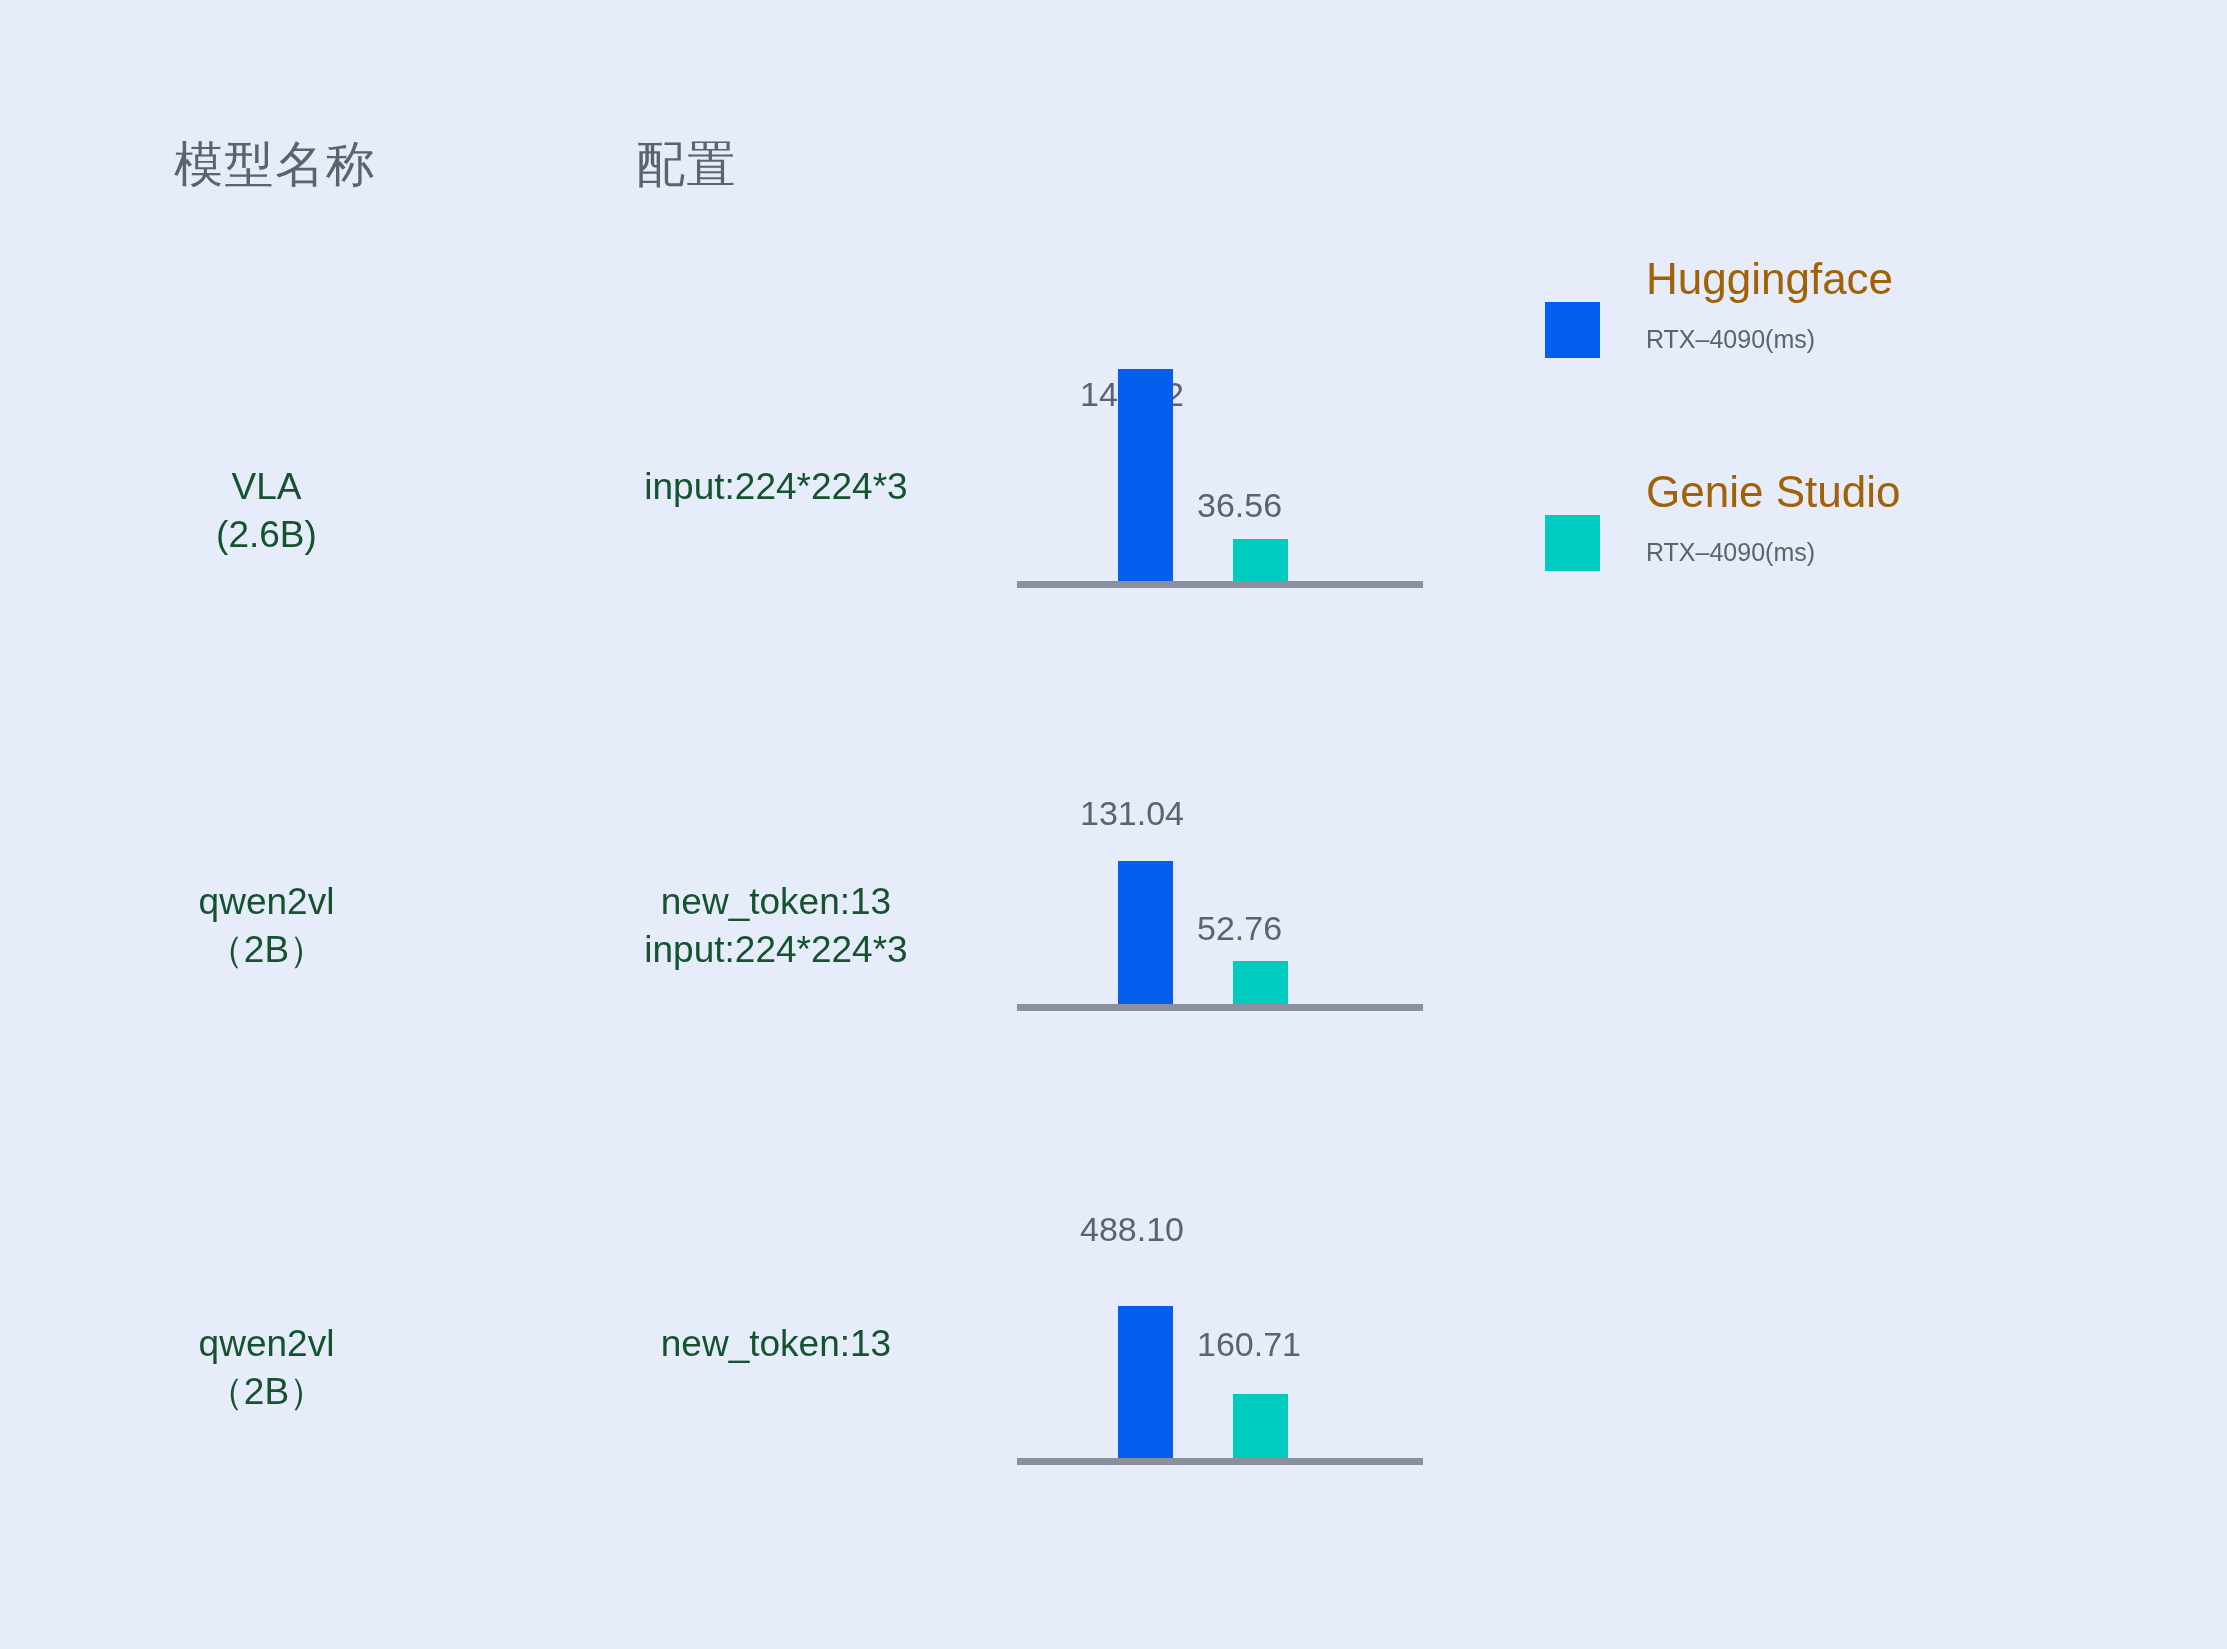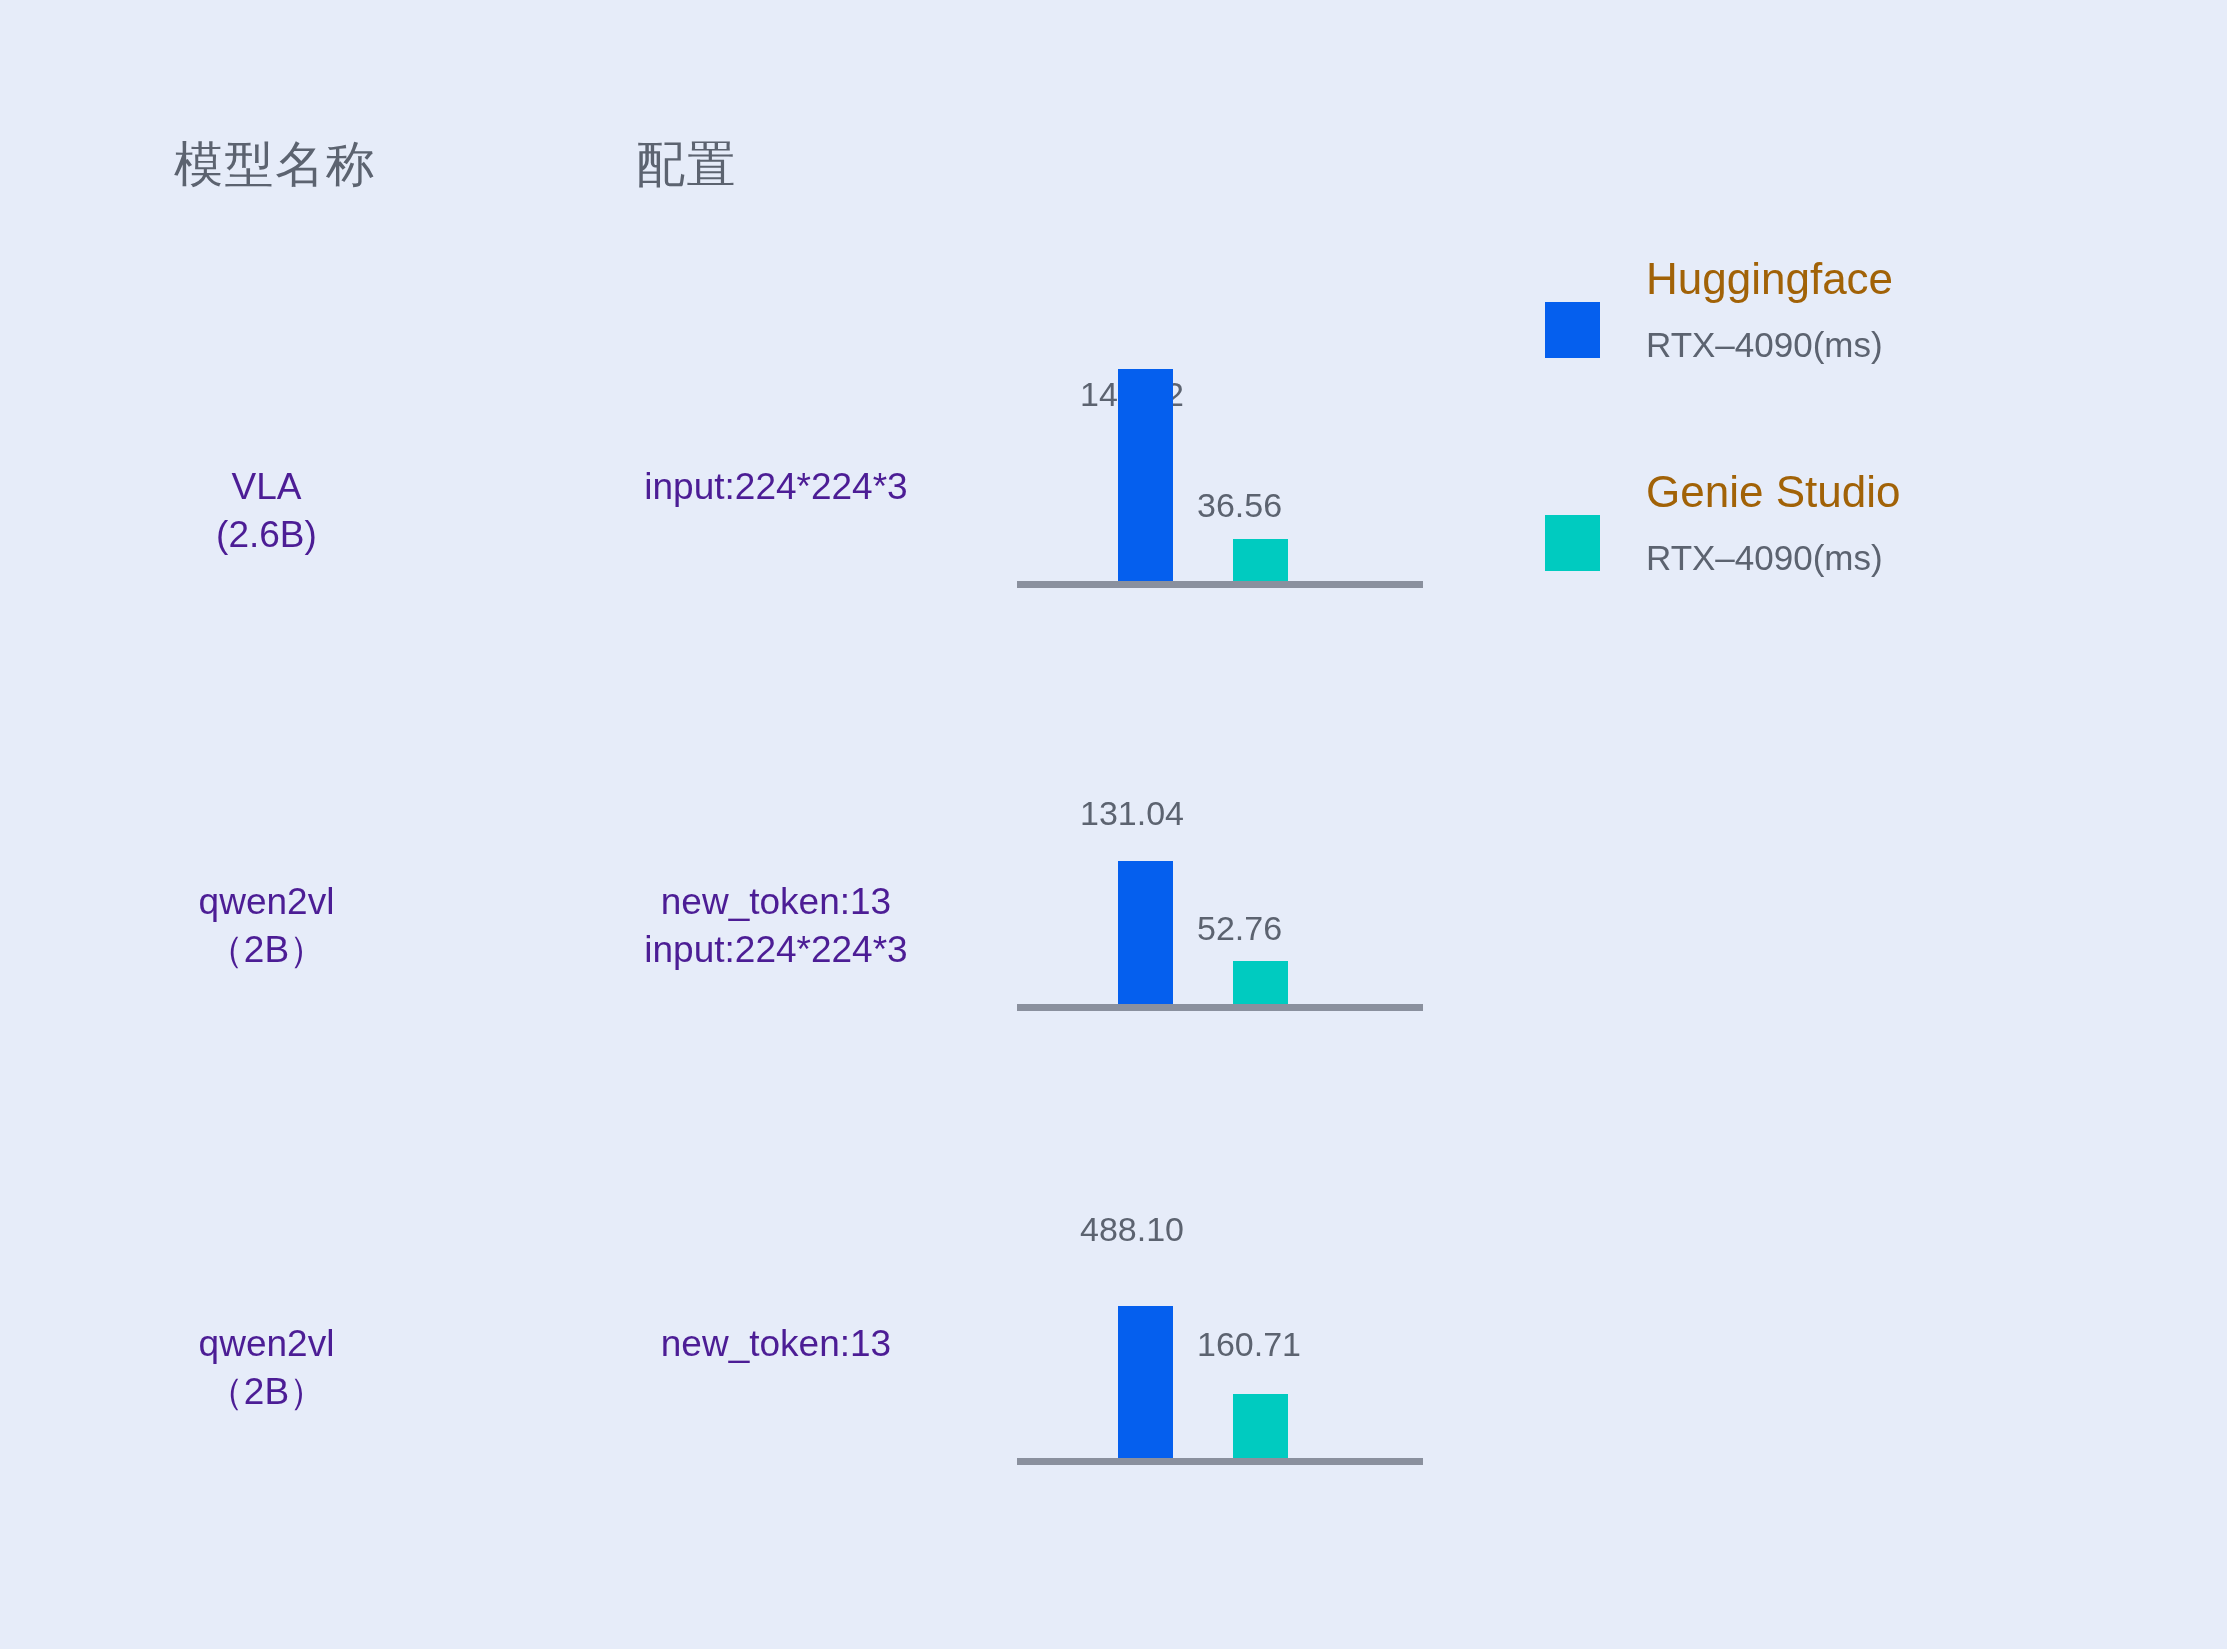--- a/index.html
+++ b/index.html
@@ -41,21 +41,21 @@
     position: absolute;
     left: 0;
     width: 2227px;
   }
   #row-0 { top: 259px;  height: 337px; }
   #row-1 { top: 682px;  height: 337px; }
   #row-2 { top: 1097px; height: 376px; }
 
   .cell-model, .cell-config {
     position: absolute;
-    color: #4c1d95;
+    color: #14532d;
     font-size: 37px;
     font-weight: 400;
     line-height: 1.30;
     text-align: center;
     white-space: nowrap;
   }
   .cell-model  { left: 141px; width: 251px; }
   .cell-config { left: 486px; width: 580px; }
 
   .cell-line { display: block; }
@@ -145,21 +145,21 @@
     font-size: 44px;
     font-weight: 400;
     white-space: nowrap;
     line-height: 1;
   }
   .legend-sub {
     position: absolute;
     left: 110px;
     top: 92px;
     color: #5c6370;
-    font-size: 35px;
+    font-size: 25px;
     font-weight: 400;
     white-space: nowrap;
     line-height: 1;
   }
 </style>
 </head>
 <body>
 
 <div id="stage">
 

